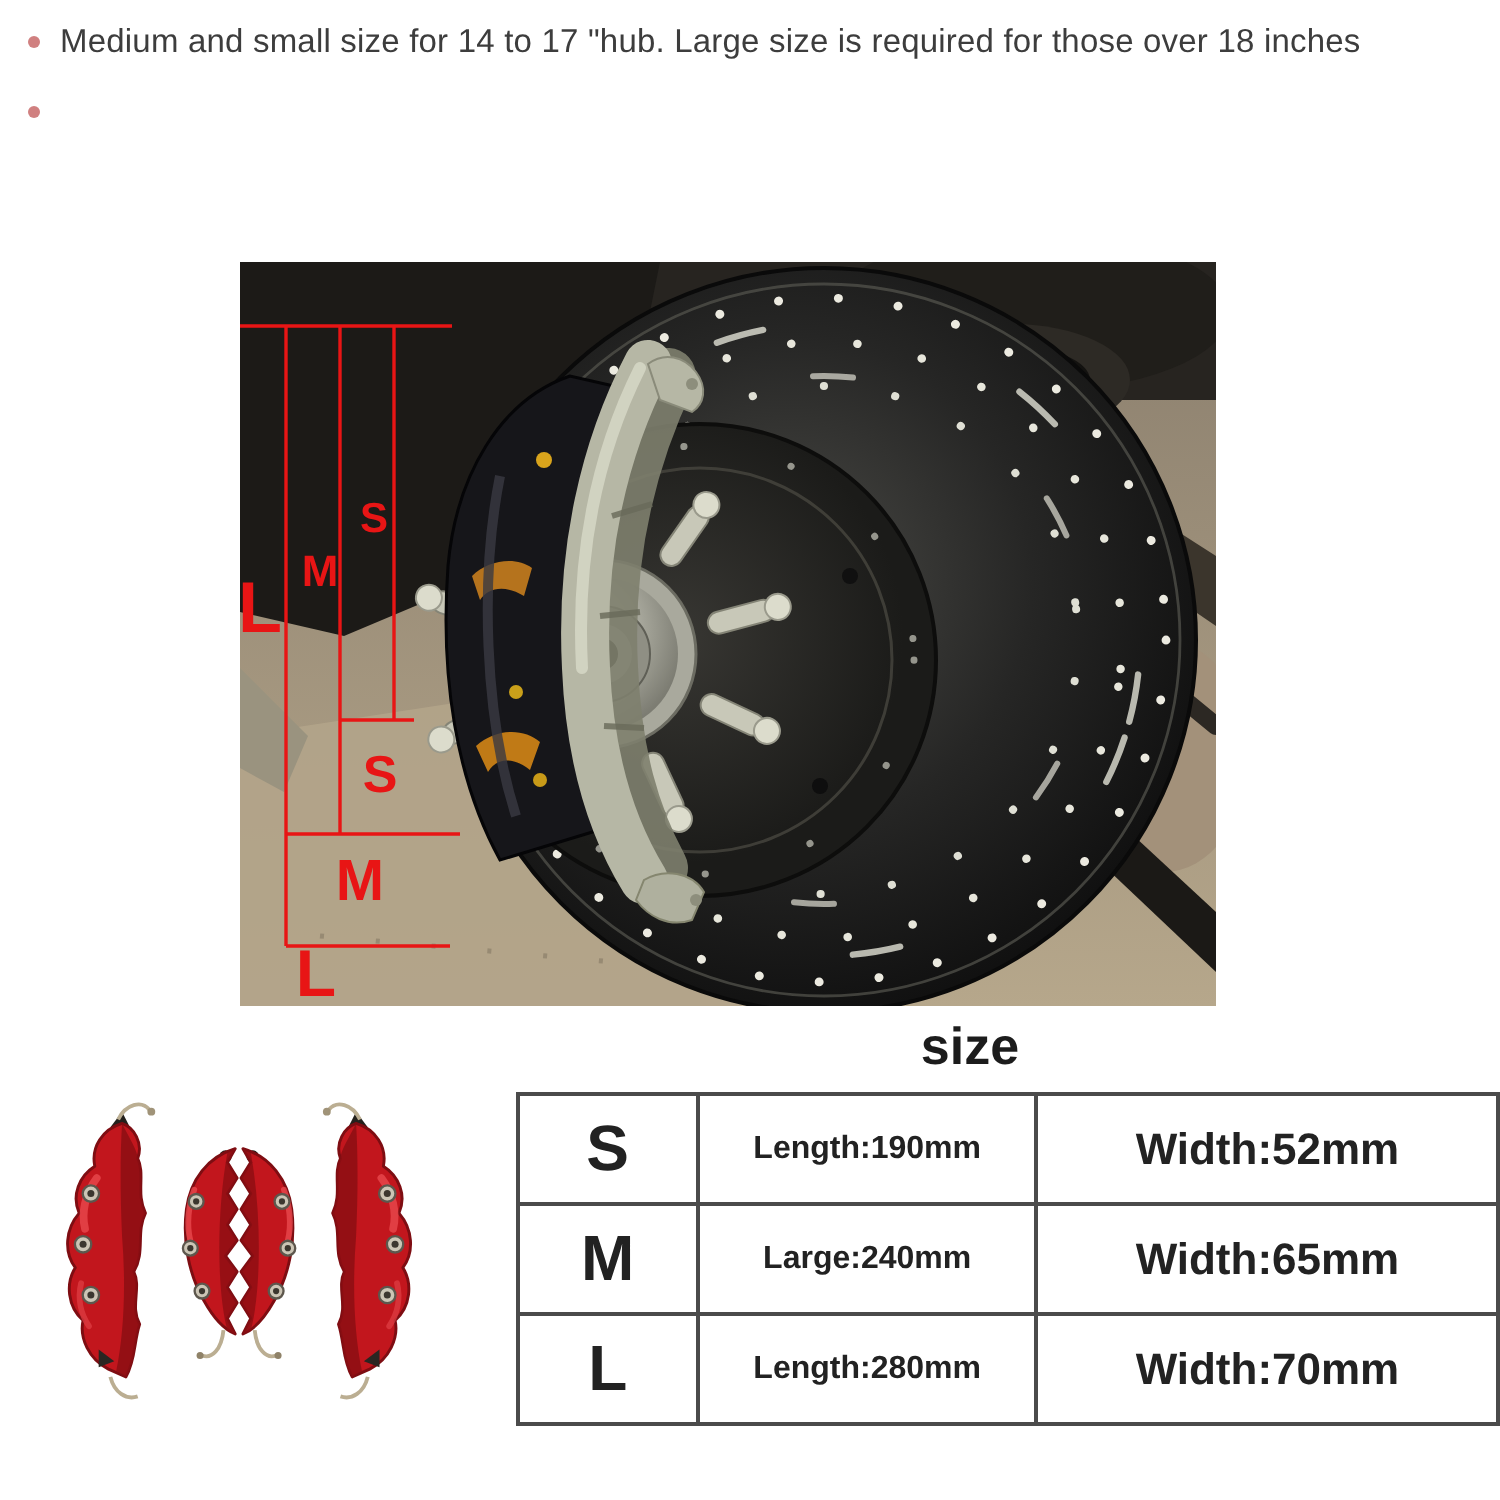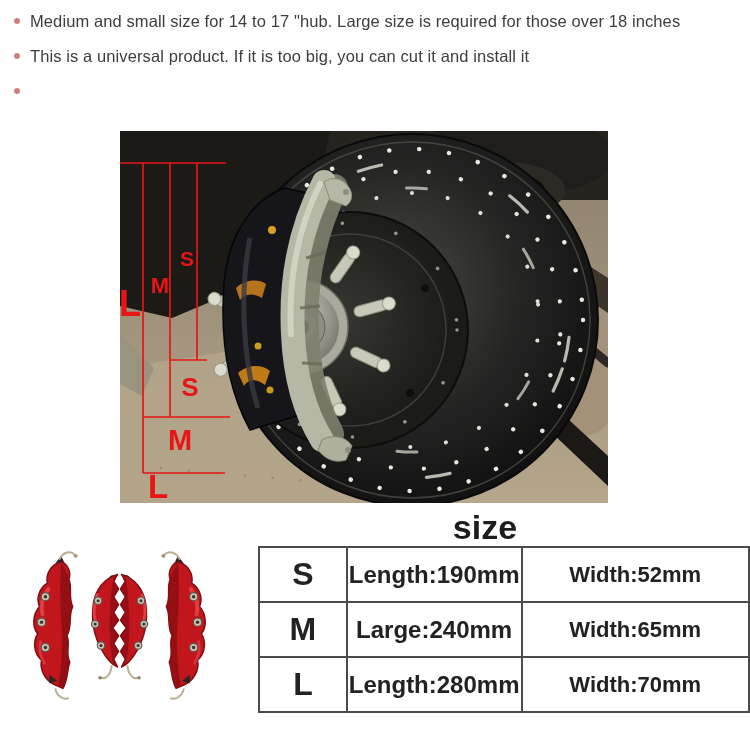--- a/index.html
+++ b/index.html
@@ -12,45 +12,41 @@
   .bullet-dot{width:6px;height:6px;border-radius:50%;background:#d08080;
               margin:8px 10px 0 0;flex:0 0 auto;}
   .bullet-text{font-size:16.5px;line-height:22px;color:#3d3d3d;letter-spacing:.1px;}
 
   
   .photo-wrap{position:absolute;left:120px;top:131px;width:488px;height:372px;}
   .photo-wrap svg{display:block;width:100%;height:100%;}
 
   
   .size-heading{position:absolute;left:258px;top:508px;width:482px;text-align:center;
-                transform:translateX(-14px);font-size:34px;font-weight:bold;color:#1c1c1c;}
+                transform:translateX(-14px);font-size:26px;font-weight:bold;color:#1c1c1c;}
 
   
   table.size-table{position:absolute;left:258px;top:546px;border-collapse:collapse;}
   table.size-table td{border:2px solid #4b4b4b;text-align:center;vertical-align:middle;
                       color:#222222;font-weight:bold;height:51px;background:#ffffff;}
   td.col-size{width:86px;font-size:32px;}
-  td.col-length{width:166px;font-size:24px;border-radius:15px;}
+  td.col-length{width:166px;font-size:16px;border-radius:15px;}
   td.col-width{width:227px;font-size:22px;}
 
   
   .covers-wrap{position:absolute;left:15px;top:550px;width:212px;height:156px;}
   .covers-wrap svg{display:block;width:100%;height:100%;}
 </style>
 </head>
 <body>
 
 <div class="bullets">
   <div class="bullet-row">
     <span class="bullet-dot"></span>
     <span class="bullet-text">Medium and small size for 14 to 17 "hub. Large size is required for those over 18 inches</span>
-  </div>
-  <div class="bullet-row">
-    <span class="bullet-dot"></span>
-    <span class="bullet-text">This is a universal product. If it is too big, you can cut it and install it</span>
   </div>
   <div class="bullet-row">
     <span class="bullet-dot"></span>
   </div>
 </div>
 
 <div class="photo-wrap">
 <svg viewBox="0 0 488 372" preserveAspectRatio="none">
   <defs>
     <linearGradient id="gFloor" x1="0" y1="0" x2="0" y2="1">

